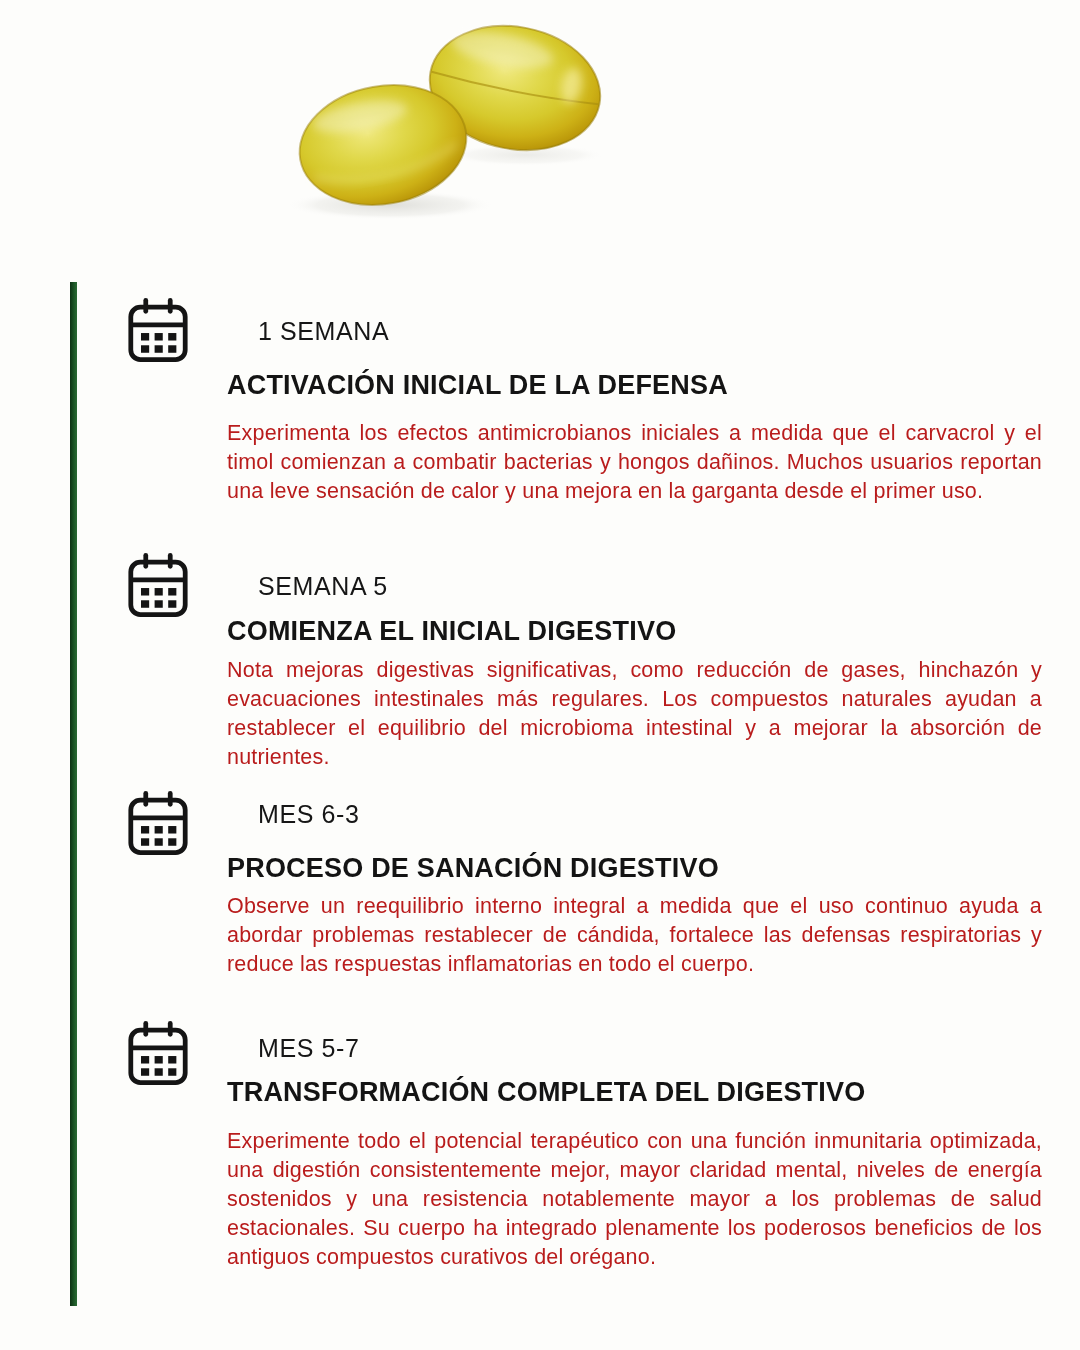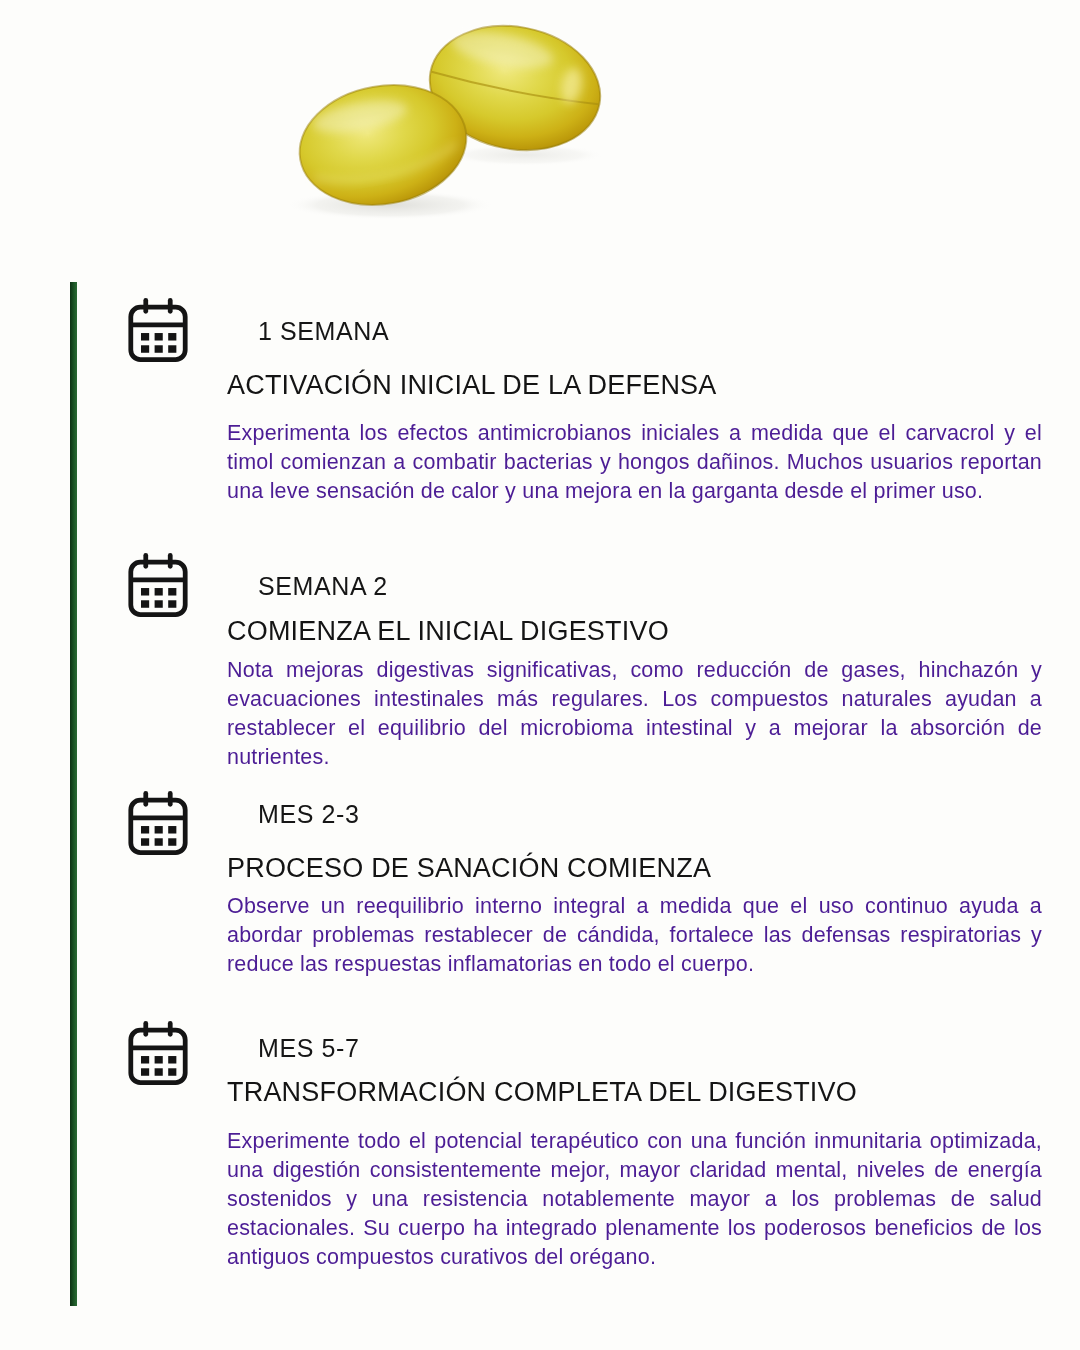--- a/index.html
+++ b/index.html
@@ -44,35 +44,35 @@
     font-weight:400;
     letter-spacing:0.6px;
     color:#161616;
     white-space:nowrap;
   }
   .title{
     position:absolute;
     left:227px;
     margin:0;
     font-size:27px;
-    font-weight:400;
+    font-weight:700;
     letter-spacing:0.2px;
     color:#141414;
     white-space:nowrap;
   }
   .desc{
     position:absolute;
     left:227px;
     width:815px;
     margin:0;
     font-size:21.5px;
     line-height:29px;
     letter-spacing:0.2px;
     text-align:justify;
-    color:#4c1d95;
+    color:#b91c1c;
   }
   
   .s1 .cal{top:0}   .s1 .period{top:20px} .s1 .title{top:73px}  .s1 .desc{top:122px}
   .s2 .cal{top:0}   .s2 .period{top:20px} .s2 .title{top:64px}  .s2 .desc{top:104px}
   .s3 .cal{top:0}   .s3 .period{top:10px} .s3 .title{top:63px}  .s3 .desc{top:102px}
   .s4 .cal{top:0}   .s4 .period{top:14px} .s4 .title{top:57px}  .s4 .desc{top:107px}
 </style>
 </head>
 <body>
 
@@ -151,21 +151,21 @@
         <g fill="#141414" stroke="none">
           <rect x="25" y="53" width="12" height="11"></rect>
             <rect x="45" y="53" width="12" height="11"></rect>
             <rect x="65" y="53" width="12" height="11"></rect>
           <rect x="25" y="71" width="12" height="11"></rect>
             <rect x="45" y="71" width="12" height="11"></rect>
             <rect x="65" y="71" width="12" height="11"></rect>
         </g>
       </svg>
     </span>
-    <div class="period">SEMANA 2</div>
+    <div class="period">SEMANA 5</div>
     <h2 class="title">COMIENZA EL INICIAL DIGESTIVO</h2>
     <p class="desc">Nota mejoras digestivas significativas, como reducción de gases, hinchazón y evacuaciones intestinales más regulares. Los compuestos naturales ayudan a restablecer el equilibrio del microbioma intestinal y a mejorar la absorción de nutrientes.</p>
   </section>
 
   <section class="tl-item s3" style="top:790px">
     <span class="cal">
       <svg viewBox="0 0 100 100" fill="none" stroke="#141414" stroke-width="7">
         <line x1="32" y1="5" x2="32" y2="21" stroke-linecap="round"></line>
         <line x1="68" y1="5" x2="68" y2="21" stroke-linecap="round"></line>
         <rect x="10" y="15" width="80" height="77" rx="14"></rect>
@@ -173,22 +173,22 @@
         <g fill="#141414" stroke="none">
           <rect x="25" y="53" width="12" height="11"></rect>
             <rect x="45" y="53" width="12" height="11"></rect>
             <rect x="65" y="53" width="12" height="11"></rect>
           <rect x="25" y="71" width="12" height="11"></rect>
             <rect x="45" y="71" width="12" height="11"></rect>
             <rect x="65" y="71" width="12" height="11"></rect>
         </g>
       </svg>
     </span>
-    <div class="period">MES 2-3</div>
-    <h2 class="title">PROCESO DE SANACIÓN COMIENZA</h2>
+    <div class="period">MES 6-3</div>
+    <h2 class="title">PROCESO DE SANACIÓN DIGESTIVO</h2>
     <p class="desc">Observe un reequilibrio interno integral a medida que el uso continuo ayuda a abordar problemas restablecer de cándida, fortalece las defensas respiratorias y reduce las respuestas inflamatorias en todo el cuerpo.</p>
   </section>
 
   <section class="tl-item s4" style="top:1020px">
     <span class="cal">
       <svg viewBox="0 0 100 100" fill="none" stroke="#141414" stroke-width="7">
         <line x1="32" y1="5" x2="32" y2="21" stroke-linecap="round"></line>
         <line x1="68" y1="5" x2="68" y2="21" stroke-linecap="round"></line>
         <rect x="10" y="15" width="80" height="77" rx="14"></rect>
         <line x1="10" y1="41" x2="90" y2="41"></line>

